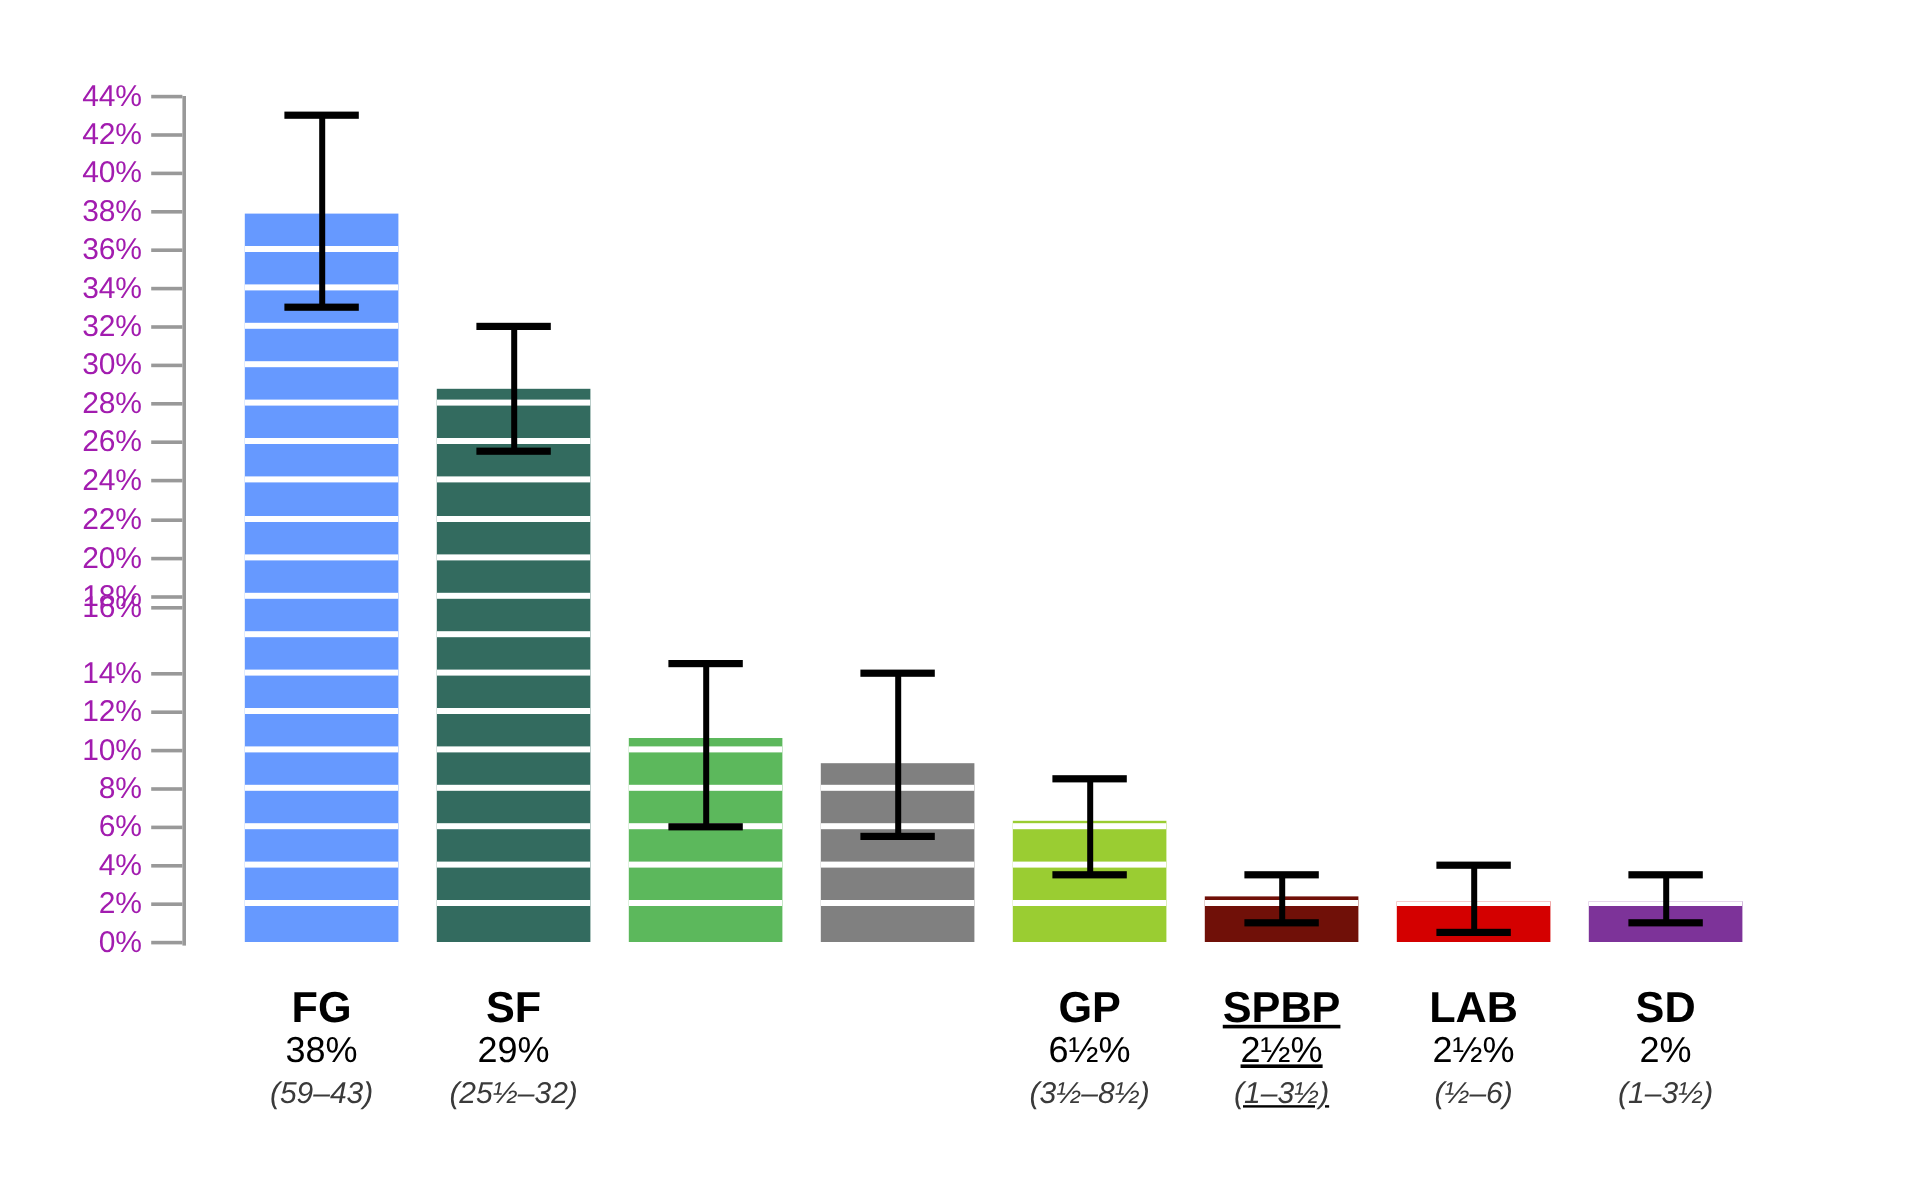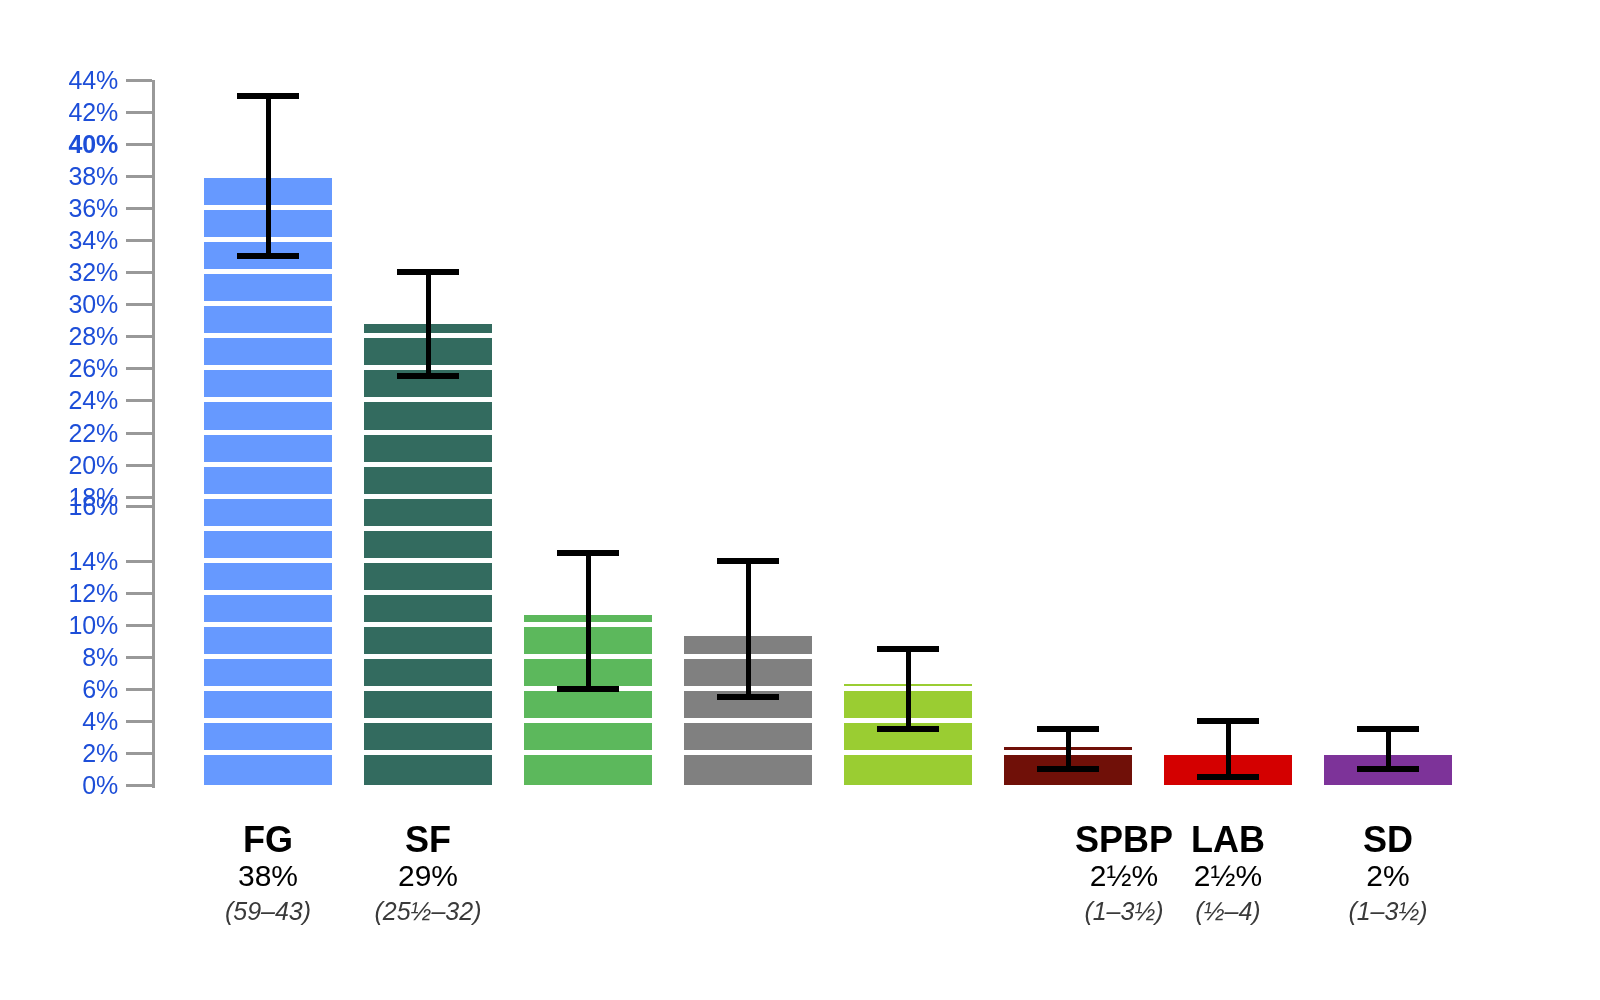--- a/index.html
+++ b/index.html
@@ -31,21 +31,21 @@
   .ytick {
     position: absolute;
     right: 0px;
     height: 24px;
     line-height: 24px;
     width: 160px;
     text-align: right;
     box-sizing: border-box;
     padding-right: 42px;
     font-size: 25px;
-    color: #1d4ed8;
+    color: #a21caf;
     letter-spacing: -0.2px;
     white-space: nowrap;
   }
   .ytick-mark {
     position: absolute;
     right: 8px;
     top: 11px;
     width: 26px;
     height: 3px;
     background: #999999;
@@ -137,21 +137,21 @@
 </style>
 </head>
 <body>
 
 <div id="chart-root">
 
   <div id="y-axis">
     <div id="axis-line" style="top: 80px; height: 708px;"></div>
   <div class="ytick" style="top: 68px;">44%<div class="ytick-mark"></div></div>
       <div class="ytick" style="top: 100.045px;">42%<div class="ytick-mark"></div></div>
-      <div class="ytick" style="top: 132.091px; font-weight: bold;">40%<div class="ytick-mark"></div></div>
+      <div class="ytick" style="top: 132.091px;">40%<div class="ytick-mark"></div></div>
       <div class="ytick" style="top: 164.136px;">38%<div class="ytick-mark"></div></div>
       <div class="ytick" style="top: 196.182px;">36%<div class="ytick-mark"></div></div>
       <div class="ytick" style="top: 228.227px;">34%<div class="ytick-mark"></div></div>
       <div class="ytick" style="top: 260.273px;">32%<div class="ytick-mark"></div></div>
       <div class="ytick" style="top: 292.318px; margin-left: 14px;">30%<div class="ytick-mark"></div></div>
       <div class="ytick" style="top: 324.364px;">28%<div class="ytick-mark"></div></div>
       <div class="ytick" style="top: 356.409px;">26%<div class="ytick-mark"></div></div>
       <div class="ytick" style="top: 388.455px;">24%<div class="ytick-mark"></div></div>
       <div class="ytick" style="top: 420.5px;">22%<div class="ytick-mark"></div></div>
       <div class="ytick" style="top: 452.545px;">20%<div class="ytick-mark"></div></div>
@@ -277,28 +277,33 @@
 <div class="xlabel" style="left: 188px; width: 160px;">
       <div class="party">FG</div>
       <div class="value">38%</div>
       <div class="ci">(59–43)</div>
     </div>
     <div class="xlabel" style="left: 348px; width: 160px;">
       <div class="party">SF</div>
       <div class="value">29%</div>
       <div class="ci">(25½–32)</div>
     </div>
-    <div class="xlabel" style="left: 1044px; width: 160px;">
+    <div class="xlabel" style="left: 828px; width: 160px;">
+      <div class="party">GP</div>
+      <div class="value">6½%</div>
+      <div class="ci">(3½–8½)</div>
+    </div>
+    <div class="xlabel" style="left: 988px; width: 160px; text-decoration: underline;">
       <div class="party">SPBP</div>
       <div class="value">2½%</div>
       <div class="ci">(1–3½)</div>
     </div>
     <div class="xlabel" style="left: 1148px; width: 160px;">
       <div class="party">LAB</div>
       <div class="value">2½%</div>
-      <div class="ci">(½–4)</div>
+      <div class="ci">(½–6)</div>
     </div>
     <div class="xlabel" style="left: 1308px; width: 160px;">
       <div class="party">SD</div>
       <div class="value">2%</div>
       <div class="ci">(1–3½)</div>
     </div>
   </div>
 
 </body></html>

